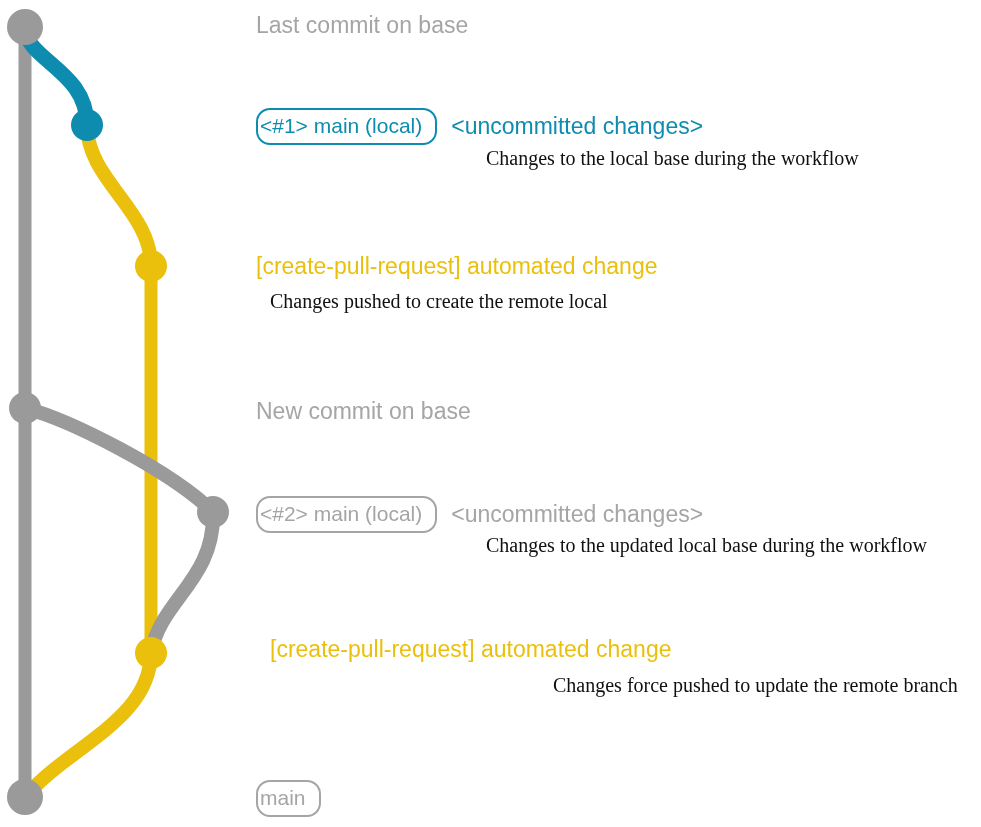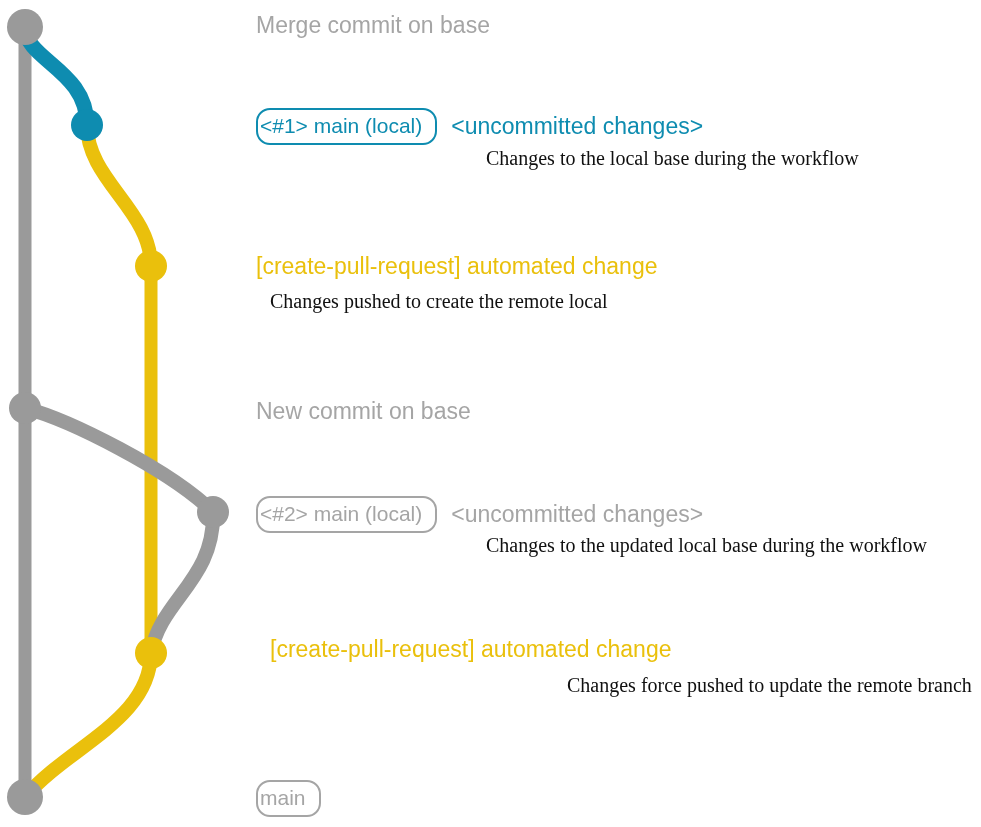--- a/index.html
+++ b/index.html
@@ -90,21 +90,21 @@
     <circle cx="25" cy="27" r="18" fill="#9a9a9a"></circle>
     <circle cx="87" cy="125" r="16" fill="#0e8cb0"></circle>
     <circle cx="151" cy="266" r="16" fill="#eac00c"></circle>
     <circle cx="25" cy="408" r="16" fill="#9a9a9a"></circle>
     <circle cx="213" cy="512" r="16" fill="#9a9a9a"></circle>
     <circle cx="151" cy="653" r="16" fill="#eac00c"></circle>
     <circle cx="25" cy="797" r="18" fill="#9a9a9a"></circle>
   </svg>
 
   <div class="row" style="left:256px; top:12px;">
-    <span class="subject gray nopill">Merge commit on base</span>
+    <span class="subject gray nopill">Last commit on base</span>
   </div>
 
   <div class="row" style="left:256px; top:108px;">
     <span class="pill teal">&lt;#1&gt; main (local)</span>
     <span class="subject teal">&lt;uncommitted changes&gt;</span>
   </div>
   <div class="note" style="left:486px; top:147px;">Changes to the local base during the workflow</div>
 
   <div class="row" style="left:256px; top:253px;">
     <span class="subject yellow nopill">[create-pull-request] automated change</span>
@@ -117,19 +117,19 @@
 
   <div class="row" style="left:256px; top:496px;justify-content:flex-end;">
     <span class="pill gray">&lt;#2&gt; main (local)</span>
     <span class="subject gray">&lt;uncommitted changes&gt;</span>
   </div>
   <div class="note" style="left:486px; top:534px;">Changes to the updated local base during the workflow</div>
 
   <div class="row" style="left:256px; top:636px;">
     <span class="subject yellow">[create-pull-request] automated change</span>
   </div>
-  <div class="note" style="left:567px; top:674px;">Changes force pushed to update the remote branch</div>
+  <div class="note" style="left:553px; top:674px;">Changes force pushed to update the remote branch</div>
 
   <div class="row" style="left:256px; top:780px;">
     <span class="pill gray">main</span>
   </div>
 
 </div>
 
 </body></html>

